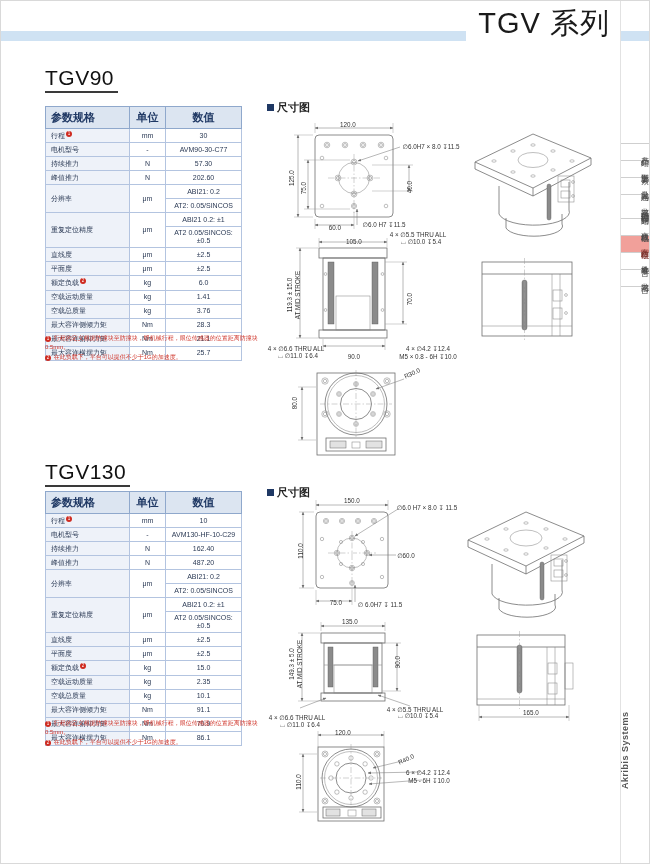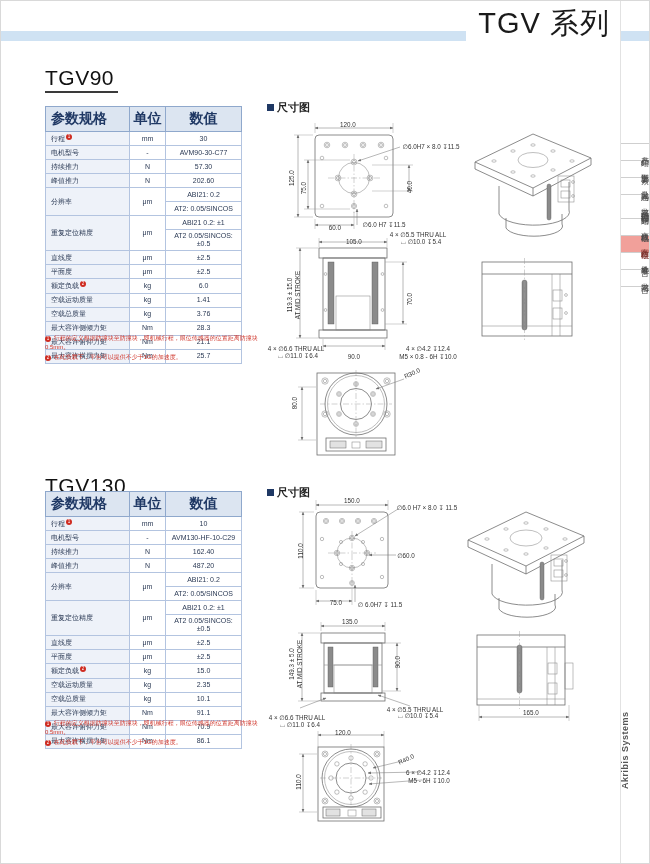--- a/index.html
+++ b/index.html
@@ -9,21 +9,21 @@
   
   .band{position:absolute;top:31px;left:0;width:650px;height:10px;background:#cfe2f3;}
   .page-title{position:absolute;top:4px;right:30px;background:#fff;padding:0 10px 2px 12px;
               font-size:29px;letter-spacing:1px;color:#1a1a1a;z-index:2;}
   
   .model-title{position:absolute;left:45px;font-size:21px;color:#111;border-bottom:2px solid #3a3a3a;
                padding:0 4px 1px 0;letter-spacing:0.5px;}
   
   table.spec{position:absolute;left:45px;width:196px;border-collapse:collapse;table-layout:fixed;
              border:1.5px solid #30488c;background:#fff;}
-  table.spec th{background:#dce5f1;color:#1f3864;font-size:14px;font-weight:bold;
+  table.spec th{background:#dce5f1;color:#1f3864;font-size:11px;font-weight:bold;
                 border:1px solid #8fa8cc;padding:3px 2px;}
   table.spec th.h-p{text-align:left;padding-left:5px;}
   table.spec td{border:1px solid #b3c4e0;font-size:7px;color:#2b3a55;padding:2px 2px;
                 text-align:center;height:9px;line-height:1.15;}
   table.spec td.p{text-align:left;padding-left:5px;background:#eef2f9;}
   sup.mark{display:inline-block;width:6px;height:6px;line-height:6px;border-radius:50%;
            background:#cf2b20;color:#fff;font-size:4.5px;text-align:center;vertical-align:super;margin-left:1px;}
   
   .footnotes{position:absolute;left:45px;width:215px;font-size:6px;color:#cf3126;line-height:1.55;}
   .footnotes .badge{display:inline-block;width:6px;height:6px;line-height:6px;border-radius:50%;
@@ -148,21 +148,21 @@
         <td rowspan="1">Nm</td>
         <td>25.7</td>
       </tr>
     </tbody>
 </table>
 <div class="footnotes" style="top:334px;">
     <div><span class="badge">1</span> 行程的定义根据防撞块至防撞块，即机械行程，限位传感器的位置距离防撞块0.5mm。</div>
     <div><span class="badge">2</span> 在此负载下，平台可以提供不少于1G的加速度。</div>
   </div>
 
-<div class="model-title" style="top:474px;">TGV130</div>
+<div class="model-title" style="top:460px;">TGV130</div>
 <table class="spec" style="top:491px;">
   <colgroup>
       <col style="width:84px">
       <col style="width:36px">
       <col style="width:76px">
     </colgroup>
   <thead>
     <tr>
       <th class="h-p">参数规格</th>
       <th>单位</th>

